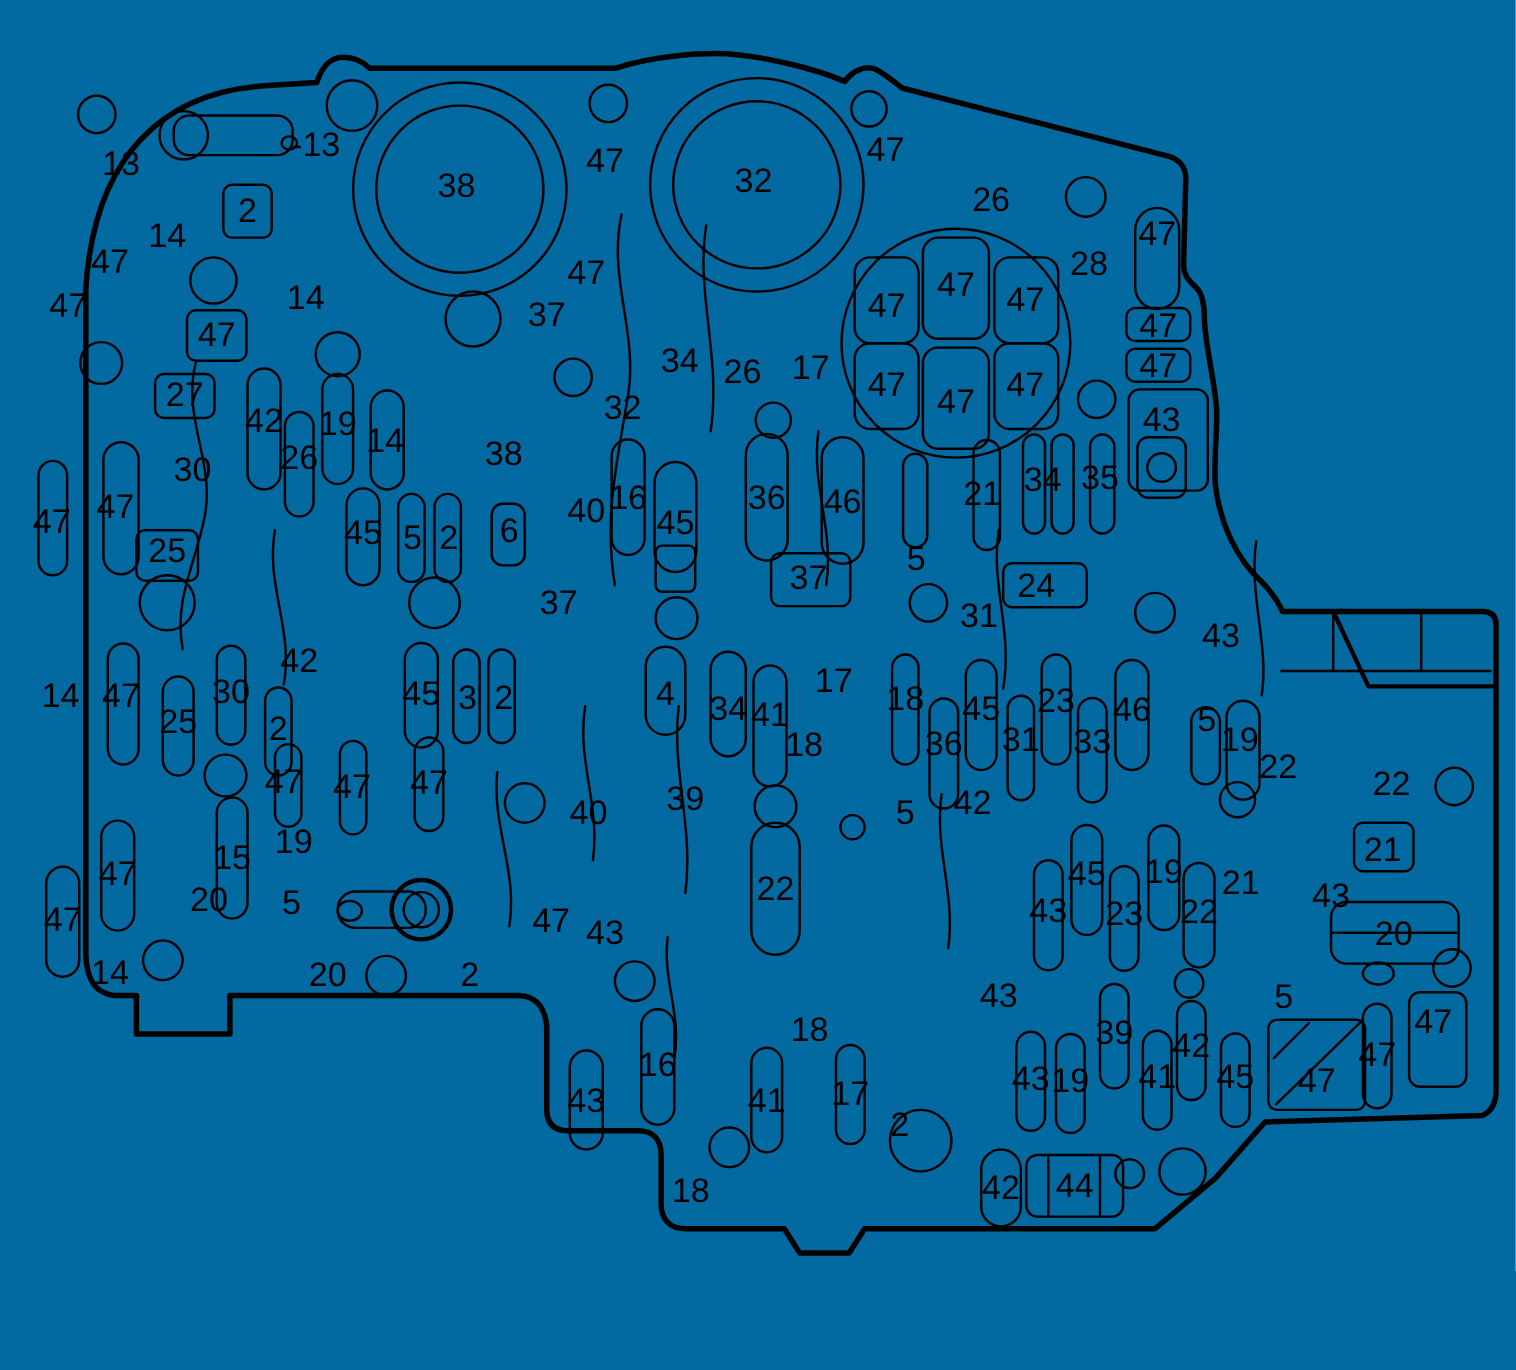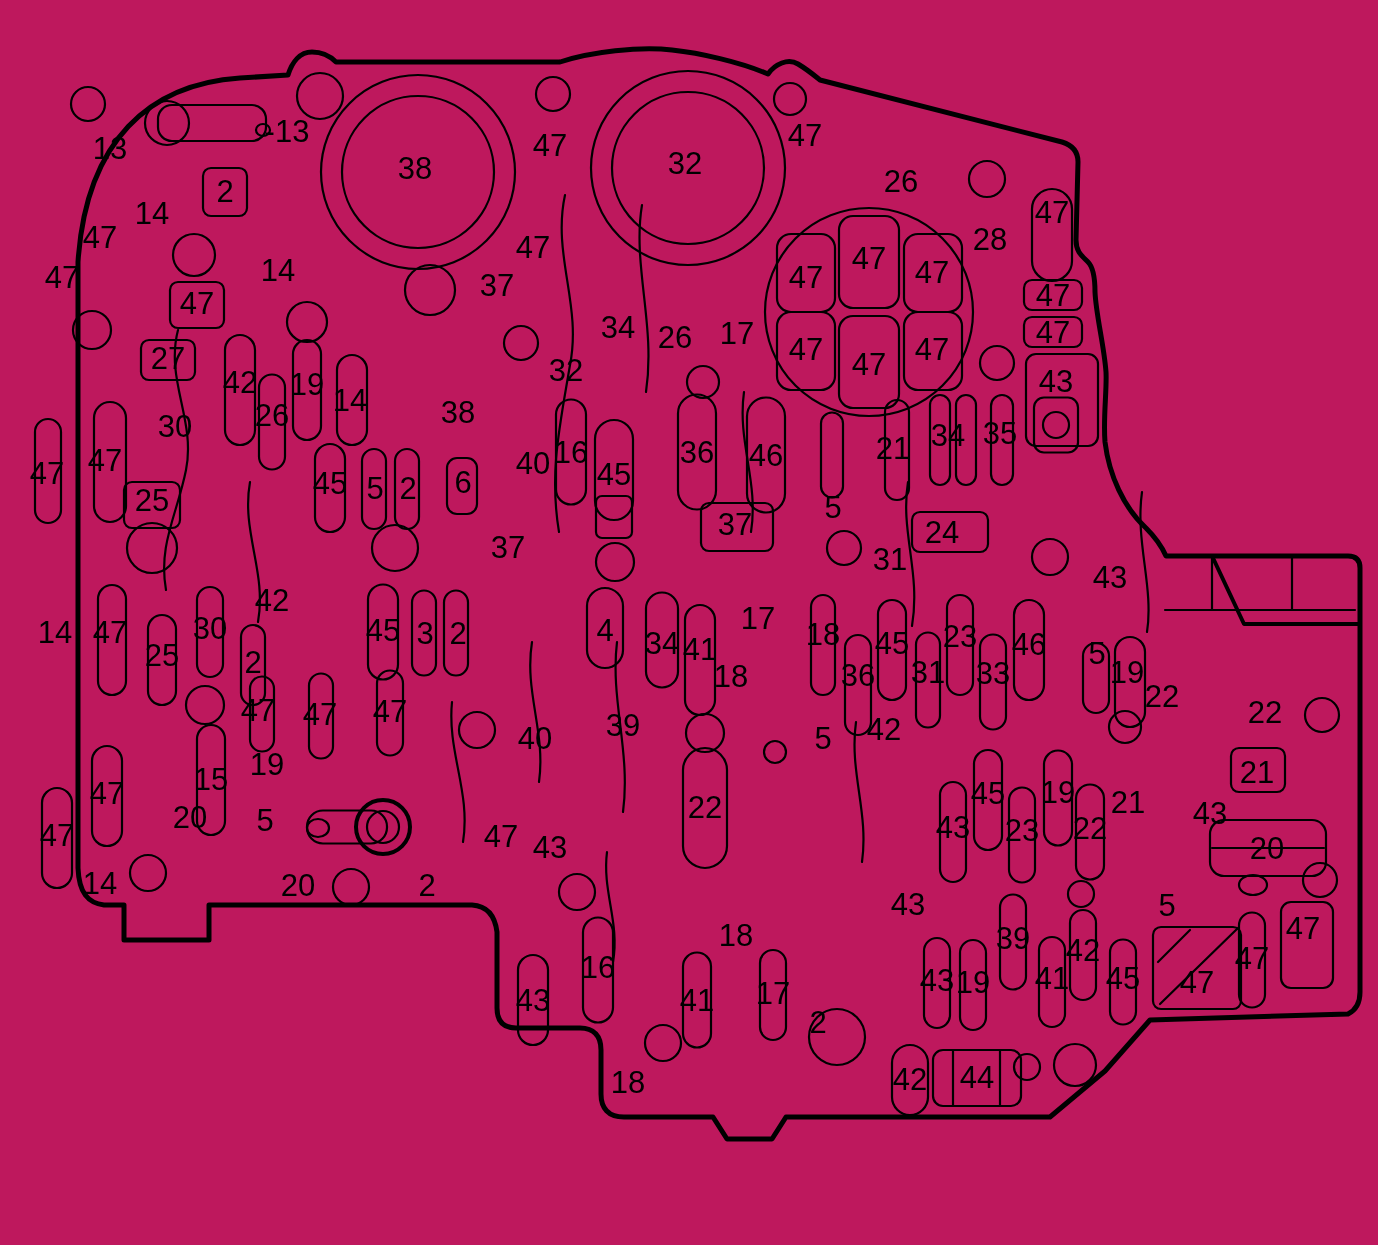--- a/index.html
+++ b/index.html
@@ -1,16 +1,16 @@
 <!DOCTYPE html>
 <html><head>
 <meta charset="utf-8">
 <style>
   html,body{margin:0;padding:0;background:#ffffff;}
-  .stage{width:1378px;height:1245px;position:relative;background:#be185d;overflow:hidden;}
+  .stage{width:1378px;height:1245px;position:relative;background:#0369a1;overflow:hidden;}
   svg{display:block;}
   .thin{fill:none;stroke:#000;stroke-width:2.2;stroke-linejoin:round;stroke-linecap:round;}
   .thick{fill:none;stroke:#000;stroke-width:5;stroke-linejoin:round;stroke-linecap:round;}
   .mid{fill:none;stroke:#000;stroke-width:4;stroke-linejoin:round;stroke-linecap:round;}
   text{font-family:"Liberation Sans","DejaVu Sans",sans-serif;font-size:31px;fill:#000;text-anchor:middle;}
 </style>
 </head>
 <body>
 
 <div class="stage">

